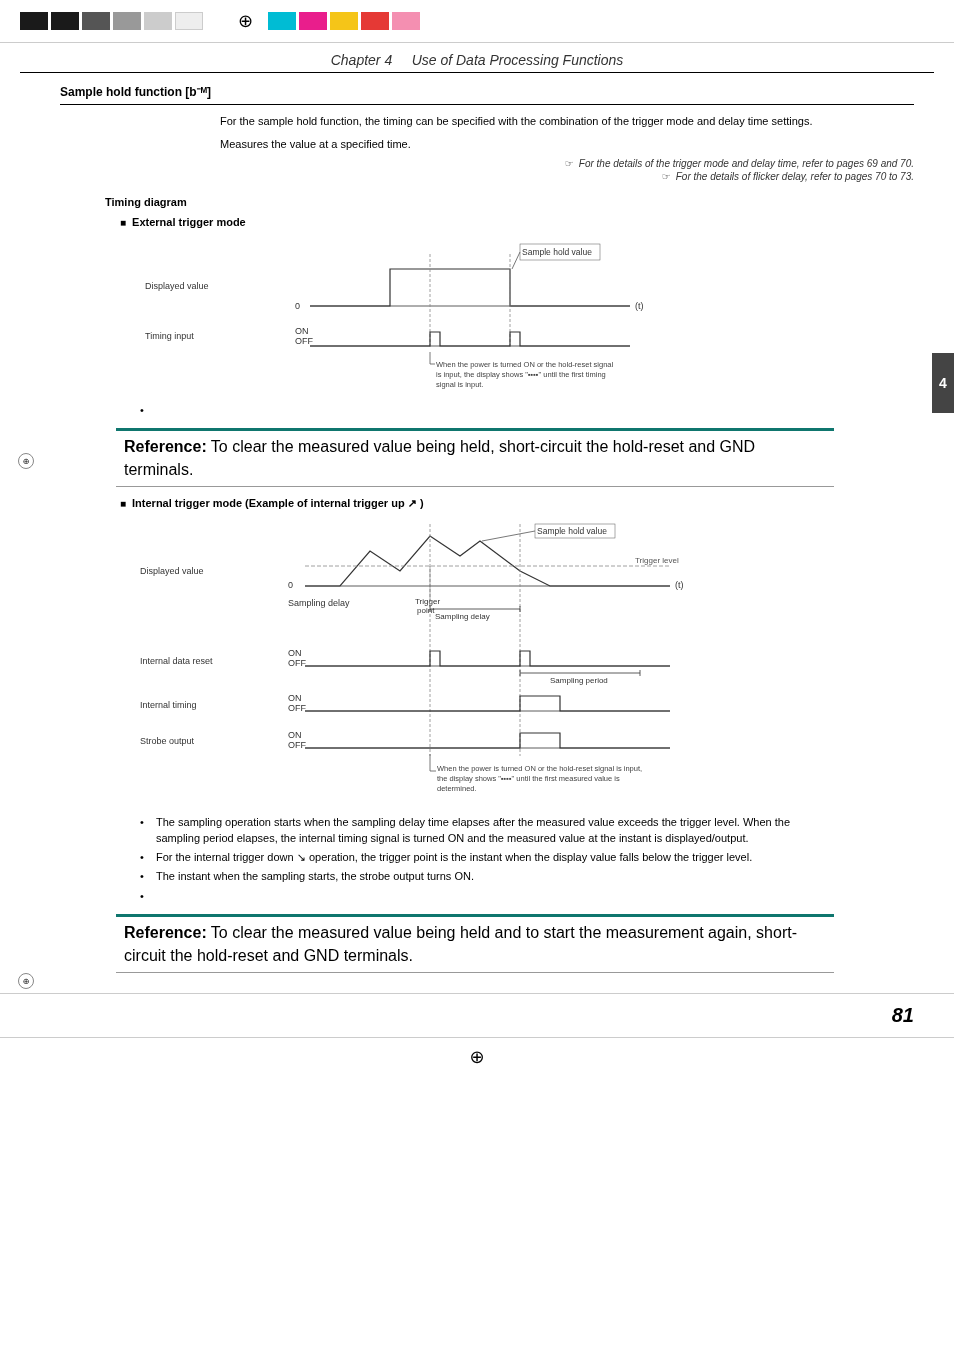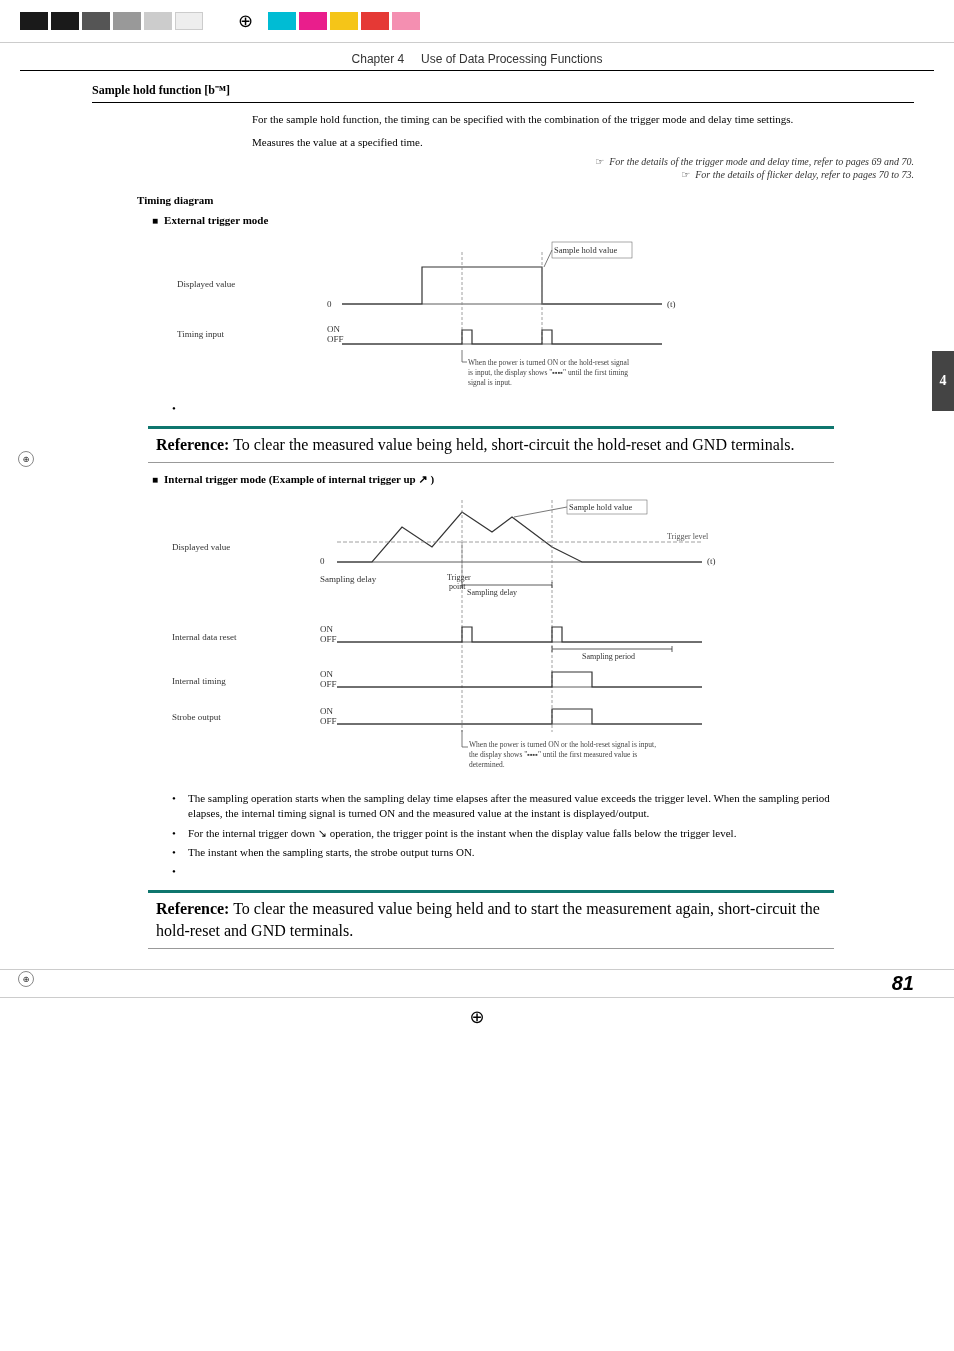--- a/index.html
+++ b/index.html
@@ -47,32 +47,32 @@
     }
     .cb-cyan { background: #00bcd4; }
     .cb-magenta { background: #e91e8c; }
     .cb-yellow { background: #f5c518; }
     .cb-red { background: #e53935; }
     .cb-pink { background: #f48fb1; }
 
     
     .chapter-header {
       text-align: center;
-      font-size: 12px;
+      font-style: italic;
+      font-size: 14px;
       padding: 4px 0;
       border-bottom: 1px solid #000;
       margin: 0 20px;
       color: #333;
     }
 
     
     .content {
-      padding: 10px 40px 10px 92px;
+      padding: 10px 40px 10px 60px;
       position: relative;
-      font-family: Liberation Serif, serif;
     }
 
     
     .section-title {
       font-weight: bold;
       font-size: 12px;
       border-bottom: 1px solid #000;
       padding-bottom: 4px;
       margin-bottom: 8px;
     }
@@ -174,21 +174,21 @@
       display: flex;
       align-items: center;
       justify-content: center;
       font-weight: bold;
       font-size: 14px;
     }
 
     
     .page-number {
       text-align: right;
-      padding: 2px 40px;
+      padding: 10px 40px;
       font-size: 20px;
       font-style: italic;
       font-weight: bold;
       border-top: 1px solid #ccc;
     }
 
     
     .bottom-bar {
       display: flex;
       justify-content: center;

